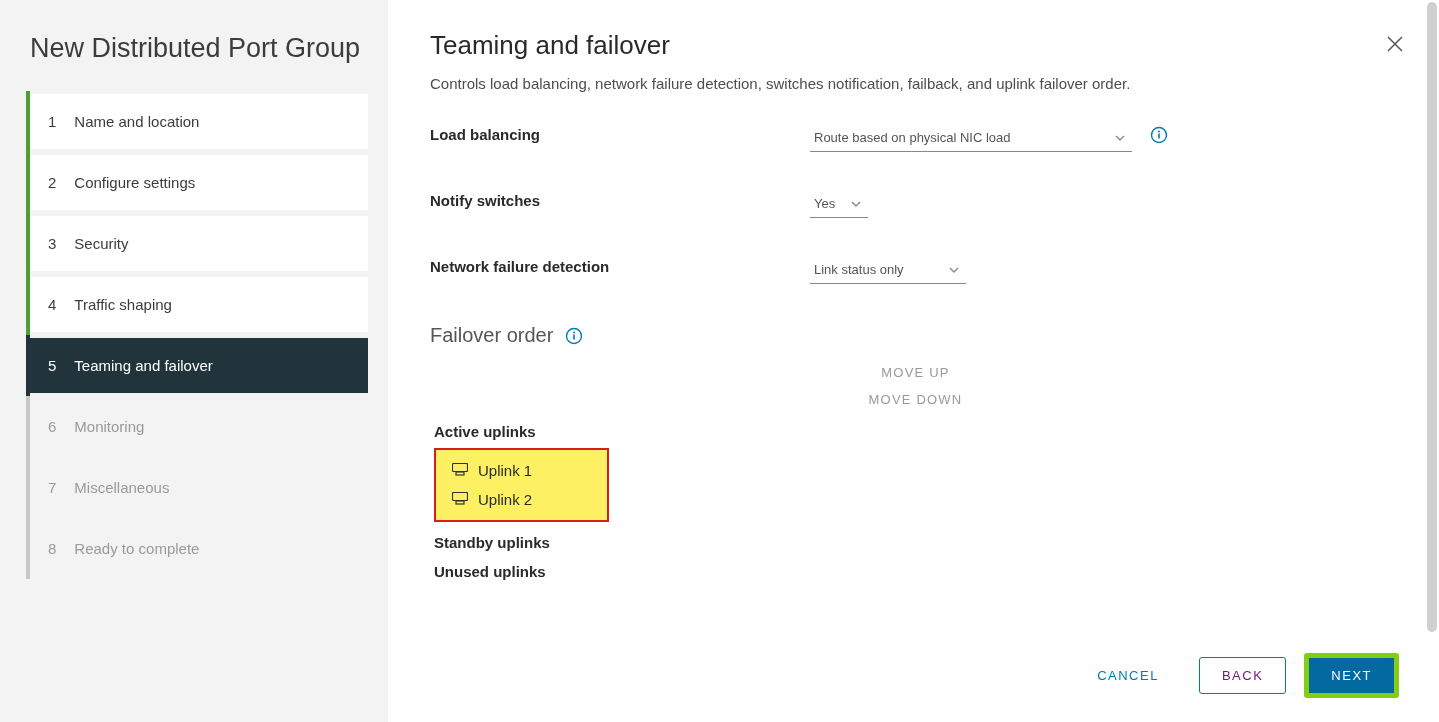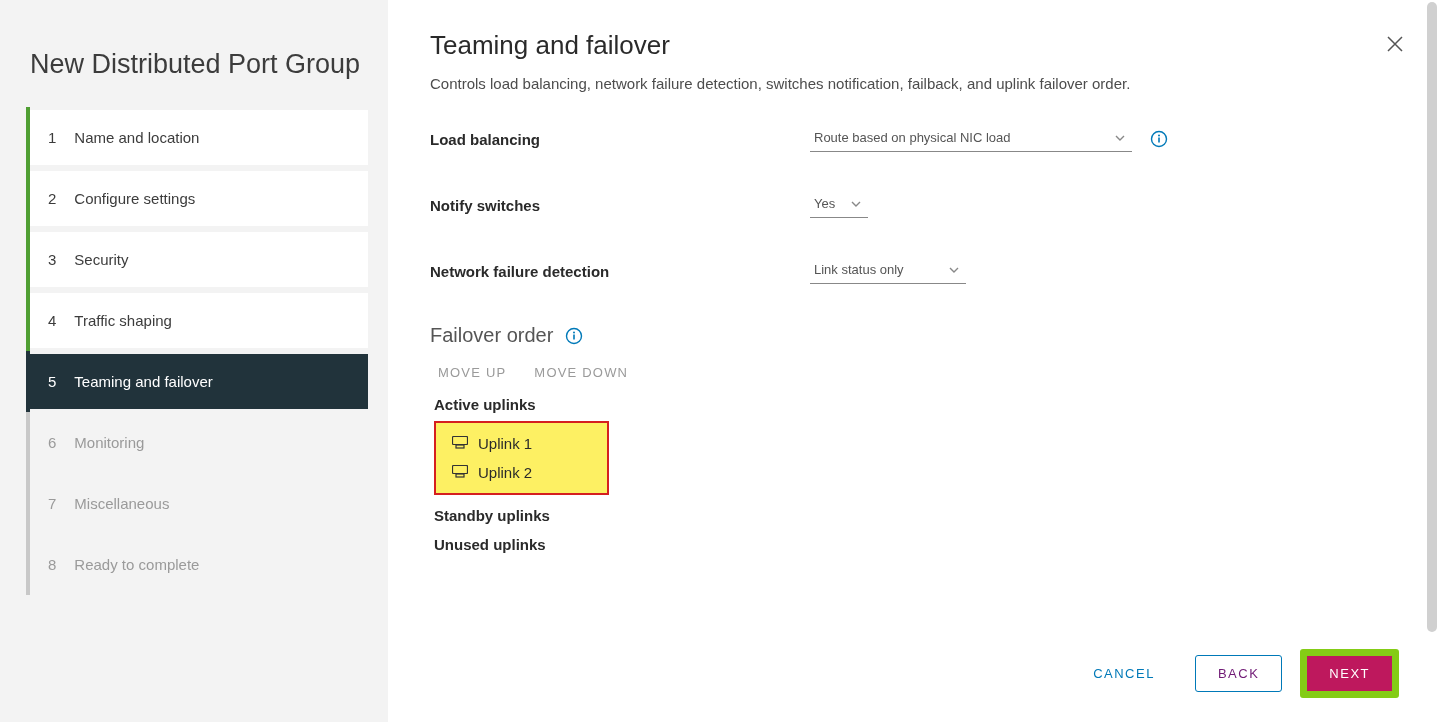--- a/index.html
+++ b/index.html
@@ -22,21 +22,21 @@
     height: 100%;
     background: #f3f3f3;
     padding: 32px 20px 0 30px;
     position: relative;
   }
   .wizard-title {
     font-size: 27px;
     font-weight: 300;
     color: #3c3c3c;
     line-height: 1.25;
-    margin: 16px 0 28px 0;
+    margin: 0 0 28px 0;
   }
   .steps {
     position: relative;
   }
   .step {
     position: relative;
     height: 55px;
     display: flex;
     align-items: center;
     padding: 0 18px;
@@ -84,21 +84,21 @@
     margin: 0 0 14px 0;
     color: #2a2a2a;
   }
   .page-desc {
     font-size: 15px;
     color: #4d4d4d;
     margin: 0 0 34px 0;
   }
   .form-row {
     display: flex;
-    align-items: center;
+    align-items: flex-start;
     margin-bottom: 40px;
   }
   .form-label {
     width: 380px;
     font-size: 15px;
     font-weight: 600;
     color: #2a2a2a;
   }
   .select-wrap {
     position: relative;
@@ -129,23 +129,24 @@
     font-size: 20px;
     font-weight: 400;
     color: #555;
     margin: 10px 0 18px 0;
     display: flex;
     align-items: center;
     gap: 10px;
   }
   .move-btns {
     display: flex;
-    gap: 28px;
+    gap: 12px;
     margin-bottom: 16px;
     padding-left: 8px;
+    flex-direction: column;
   }
   .move-btn {
     font-size: 13px;
     letter-spacing: 1.2px;
     color: #9a9a9a;
     cursor: default;
     background: none;
     border: none;
     padding: 0;
     font-family: inherit;
@@ -195,22 +196,22 @@
     background: none;
     border: none;
     color: #0079b8;
   }
   .btn-outline {
     background: #fff;
     border: 1px solid #0079b8;
     color: #701a75;
   }
   .btn-primary {
-    background: #be185d;
-    border: 7px solid #84cc16;
+    background: #0369a1;
+    border: 5px solid #84cc16;
     color: #fff;
   }
   
   .close-x {
     position: absolute;
     top: 34px;
     right: 34px;
     cursor: pointer;
   }
   .close-x svg { width: 20px; height: 20px; stroke:#555; stroke-width:1.5; }

